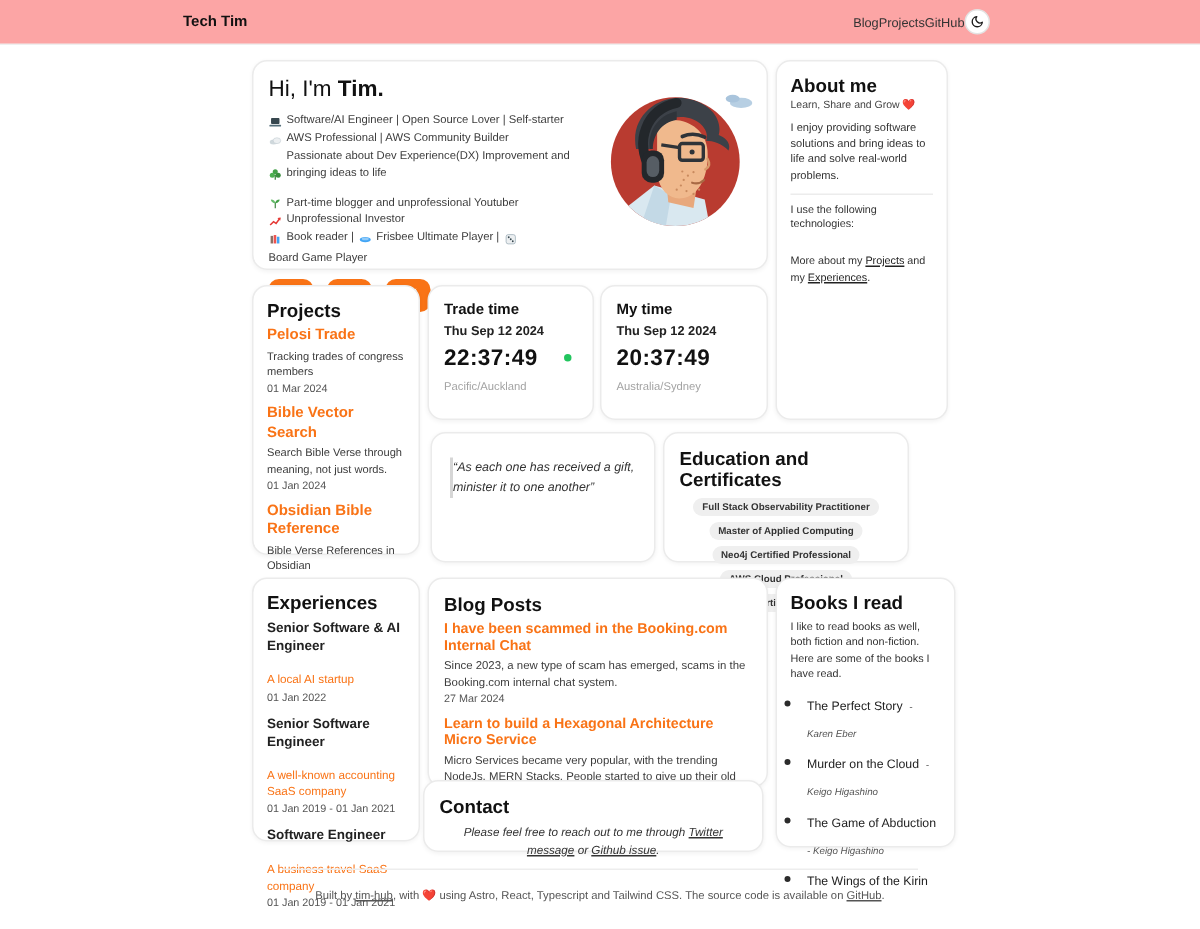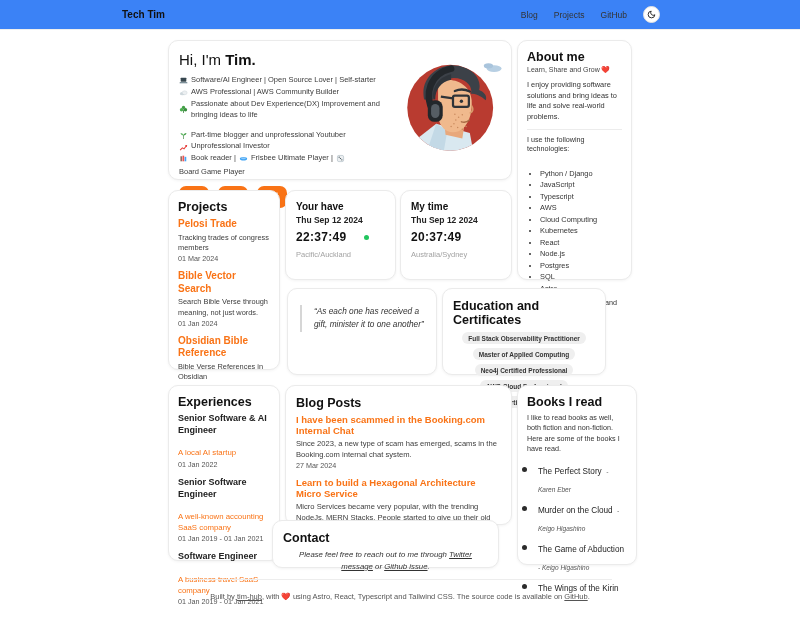--- a/index.html
+++ b/index.html
@@ -2,52 +2,52 @@
 <html><head>
 <meta charset="utf-8">
 <style>
   * { box-sizing: border-box; margin: 0; padding: 0; }
   html,body { width:800px; height:619px; overflow:hidden; background:#ffffff;
     font-family:"Liberation Sans", sans-serif; color:#2b2b2b; position:relative; }
 
   
   .hdr { position:absolute; left:0; top:0; width:800px; height:30px;
     border-bottom:1px solid #efefef; display:flex; align-items:center;
-    padding:0 140px 0 122px; background:#3b82f6; }
+    padding:0 140px 0 122px; background:#fca5a5; }
   .logo { font-size:10px; font-weight:bold; color:#111; cursor:pointer; }
-  .nav { margin-left:auto; display:flex; align-items:center; gap:16px; }
+  .nav { margin-left:auto; display:flex; align-items:center; }
   .nav a { font-size:8.5px; color:#333; text-decoration:none; cursor:pointer; }
   .theme-btn { width:17px; height:17px; border:1px solid #e3e3e3; border-radius:50%;
     background:#fff; display:flex; align-items:center; justify-content:center; cursor:pointer; }
   .theme-btn svg { width:9px; height:9px; }
 
   
   .card { position:absolute; background:#fff; border:1px solid #ebebeb; border-radius:10px;
     box-shadow:0 1px 3px rgba(0,0,0,.05); padding:10px; }
   .hero        { left:168px; top:40px;  width:344px; height:140px; }
   .about       { left:517px; top:40px;  width:115px; height:240px; padding:9px; }
   .projects    { left:168px; top:190px; width:112px; height:180px; padding:9px; }
   .yourtime    { left:285px; top:190px; width:111px; height:90px; }
   .mytime      { left:400px; top:190px; width:112px; height:90px; }
   .quotecard   { left:287px; top:288px; width:150px; height:87px; padding:16px 12px; }
   .education   { left:442px; top:288px; width:164px; height:87px; }
   .experiences { left:168px; top:385px; width:112px; height:176px; padding:9px; }
   .blogcard    { left:285px; top:385px; width:227px; height:140px; }
   .bookscard   { left:517px; top:385px; width:120px; height:180px; padding:9px; }
-  .contactcard { left:272px; top:520px; width:227px; height:48px; }
+  .contactcard { left:282px; top:520px; width:227px; height:48px; }
 
   .sec-title { font-size:12.5px; font-weight:bold; color:#111; margin-bottom:4px; }
   .viewmore { display:inline-block; font-size:8px; color:#f97316; margin-top:6px; cursor:pointer; text-decoration:none; }
 
   
   .hero-title { font-size:15px; color:#111; margin-bottom:7px; }
   .hero-title b { font-weight:bold; }
   .hero-text { width:220px; }
   .hline { font-size:7.5px; color:#3c3c3c; line-height:1.45; margin-bottom:1px;
-    display:flex; align-items:center; gap:3px; flex-wrap:wrap; }
+    display:flex; align-items:flex-end; gap:3px; flex-wrap:wrap; }
   .hline .ico { width:9px; height:9px; flex:0 0 9px; margin-top:.5px; }
   .hgroup2 { margin-top:9px; }
   .socials { display:flex; gap:9px; margin-top:8px; }
   .sbtn { width:30px; height:22px; background:#f97316; border:none; border-radius:7px;
     display:flex; align-items:center; justify-content:center; cursor:pointer; }
   .sbtn svg { width:12px; height:12px; }
   .avatar-wrap { position:absolute; right:2px; top:8px; width:112px; height:112px; }
 
   
   .about-sub { font-size:7px; color:#444; margin-bottom:6px; }
@@ -69,26 +69,26 @@
   .erole { font-size:9px; font-weight:bold; color:#222; line-height:1.3; }
   .ecompany { font-size:7.8px; color:#f97316; line-height:1.35; display:block;
     text-decoration:none; margin-top:12px; cursor:pointer; }
   .eperiod { font-size:7.2px; color:#555; margin-top:1px; }
   .eitem { margin-bottom:8px; }
 
   
   .clock-title { font-size:10px; font-weight:bold; color:#111; }
   .clock-date { font-size:8.5px; font-weight:bold; color:#222; margin-top:3px; }
   .clock-time-row { display:flex; align-items:center; margin-top:5px; }
-  .clock-time { font-size:12px; font-weight:bold; color:#111; letter-spacing:.3px; }
+  .clock-time { font-size:15px; font-weight:bold; color:#111; letter-spacing:.3px; }
   .dot { width:5px; height:5px; border-radius:50%; background:#22c55e; margin-left:18px; }
   .clock-tz { font-size:7.5px; color:#a3a3a3; margin-top:6px; }
 
   
-  blockquote { border-left:2px solid #d6d6d6; padding-left:12px; font-size:8.3px;
+  blockquote { border-left:2px solid #d6d6d6; padding-left:0; font-size:8.3px;
     font-style:italic; color:#333; line-height:1.6; }
 
   
   .badges { display:flex; flex-wrap:wrap; justify-content:center; gap:4px 6px; margin-top:5px; }
   .badge { background:#efefef; color:#333; font-size:6.5px; font-weight:bold;
     padding:2.5px 6px; border-radius:8px; white-space:nowrap; }
 
   
   .bpost { margin-bottom:7px; }
   .btitle { font-size:9.5px; font-weight:bold; color:#f97316; text-decoration:none;
@@ -261,33 +261,20 @@
     </svg>
   </div>
 </section>
 
 <aside class="card about">
   <div class="sec-title" style="margin-bottom:2px;">About me</div>
   <div class="about-sub"><span>Learn, Share and Grow </span><span class="heart">❤️</span></div>
   <p class="body">I enjoy providing software solutions and bring ideas to life and solve real-world problems.</p>
   <hr>
   <div class="tech-intro">I use the following technologies:</div>
-  <ul>
-    <li>Python / Django</li>
-    <li>JavaScript</li>
-    <li>Typescript</li>
-    <li>AWS</li>
-    <li>Cloud Computing</li>
-    <li>Kubernetes</li>
-    <li>React</li>
-    <li>Node.js</li>
-    <li>Postgres</li>
-    <li>SQL</li>
-    <li>Astro</li>
-  </ul>
   <div class="more"><span>More about my </span><a>Projects</a><span> and my </span><a>Experiences</a><span>.</span></div>
 </aside>
 
 <section class="card projects">
   <div class="sec-title">Projects</div>
   <div class="pitem">
     <a class="pname">Pelosi Trade</a>
     <div class="pdesc">Tracking trades of congress members</div>
     <div class="pdate">01 Mar 2024</div>
   </div>
@@ -298,21 +285,21 @@
   </div>
   <div class="pitem">
     <a class="pname">Obsidian Bible Reference</a>
     <div class="pdesc">Bible Verse References in Obsidian</div>
     <div class="pdate">01 Jan 2021</div>
   </div>
   <a class="viewmore">View More</a>
 </section>
 
 <section class="card yourtime">
-  <div class="clock-title">Your have</div>
+  <div class="clock-title">Trade time</div>
   <div class="clock-date">Thu Sep 12 2024</div>
   <div class="clock-time-row">
     <span class="clock-time">22:37:49</span>
     <span class="dot"></span>
   </div>
   <div class="clock-tz">Pacific/Auckland</div>
 </section>
 
 <section class="card mytime">
   <div class="clock-title">My time</div>

